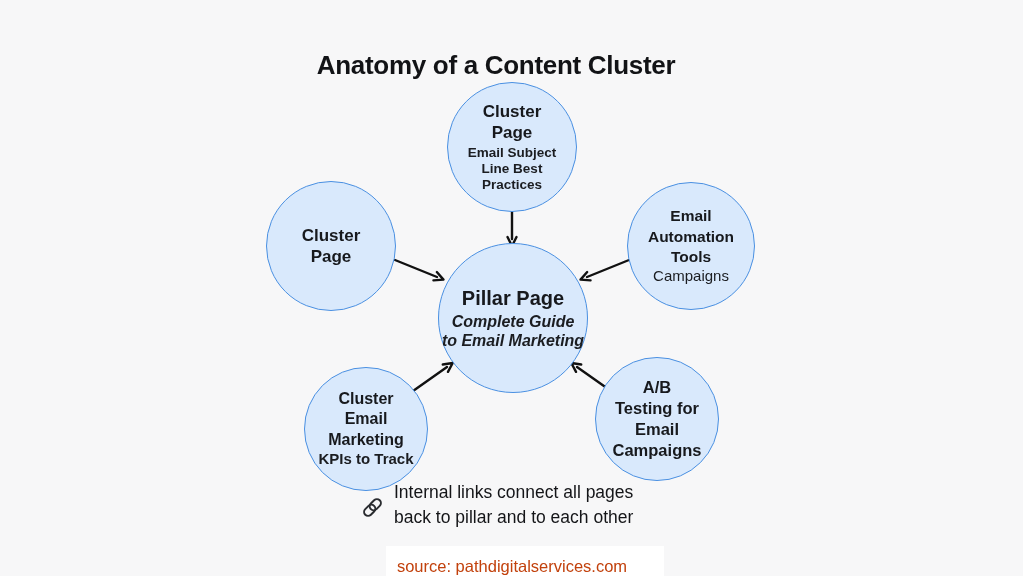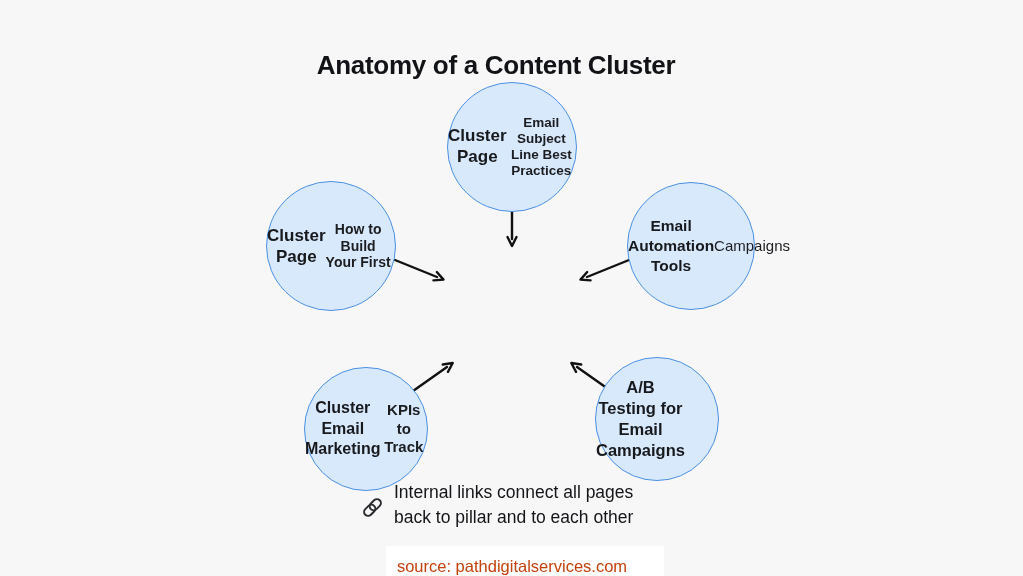--- a/index.html
+++ b/index.html
@@ -21,22 +21,22 @@
     white-space:nowrap;
     color:#121316;
   }
   .arrows{position:absolute;left:0;top:0;pointer-events:none;}
   .node{
     position:absolute;
     border-radius:50%;
     background:#d9e9fc;
     border:1.6px solid #4a90e2;
     box-sizing:border-box;
-    display:flex;flex-direction:row;
-    align-items:center;justify-content:flex-start;
+    display:flex;flex-direction:column;
+    align-items:center;justify-content:center;
     text-align:center;
   }
   .node .t{white-space:pre-line;font-weight:700;color:#17191d;}
   .node .s{white-space:pre-line;color:#1b1d21;}
   
   .n-top{left:447px;top:82px;width:130px;height:130px;}
   .n-top .t{font-size:17px;line-height:1.25;margin-bottom:2px;}
   .n-top .s{font-size:13.5px;line-height:1.18;font-weight:700;}
   
   .n-left{left:266px;top:181px;width:130px;height:130px;}
@@ -105,32 +105,34 @@
     <div class="t">Cluster
 Page</div>
     <div class="s">Email Subject
 Line Best
 Practices</div>
   </div>
 
   <div class="node n-left">
     <div class="t">Cluster
 Page</div>
-    <div class="s">How to
-Build
-Your First</div>
   </div>
 
   <div class="node n-right">
     <div class="t">Email
 Automation
 Tools</div>
     <div class="s">Campaigns</div>
   </div>
 
+  <div class="node n-pillar">
+    <div class="t">Pillar Page</div>
+    <div class="s">Complete Guide
+to Email Marketing</div>
+  </div>
 
   <div class="node n-bl">
     <div class="t">Cluster
 Email
 Marketing</div>
     <div class="s">KPIs to Track</div>
   </div>
 
   <div class="node n-br">
     <div class="t">A/B

